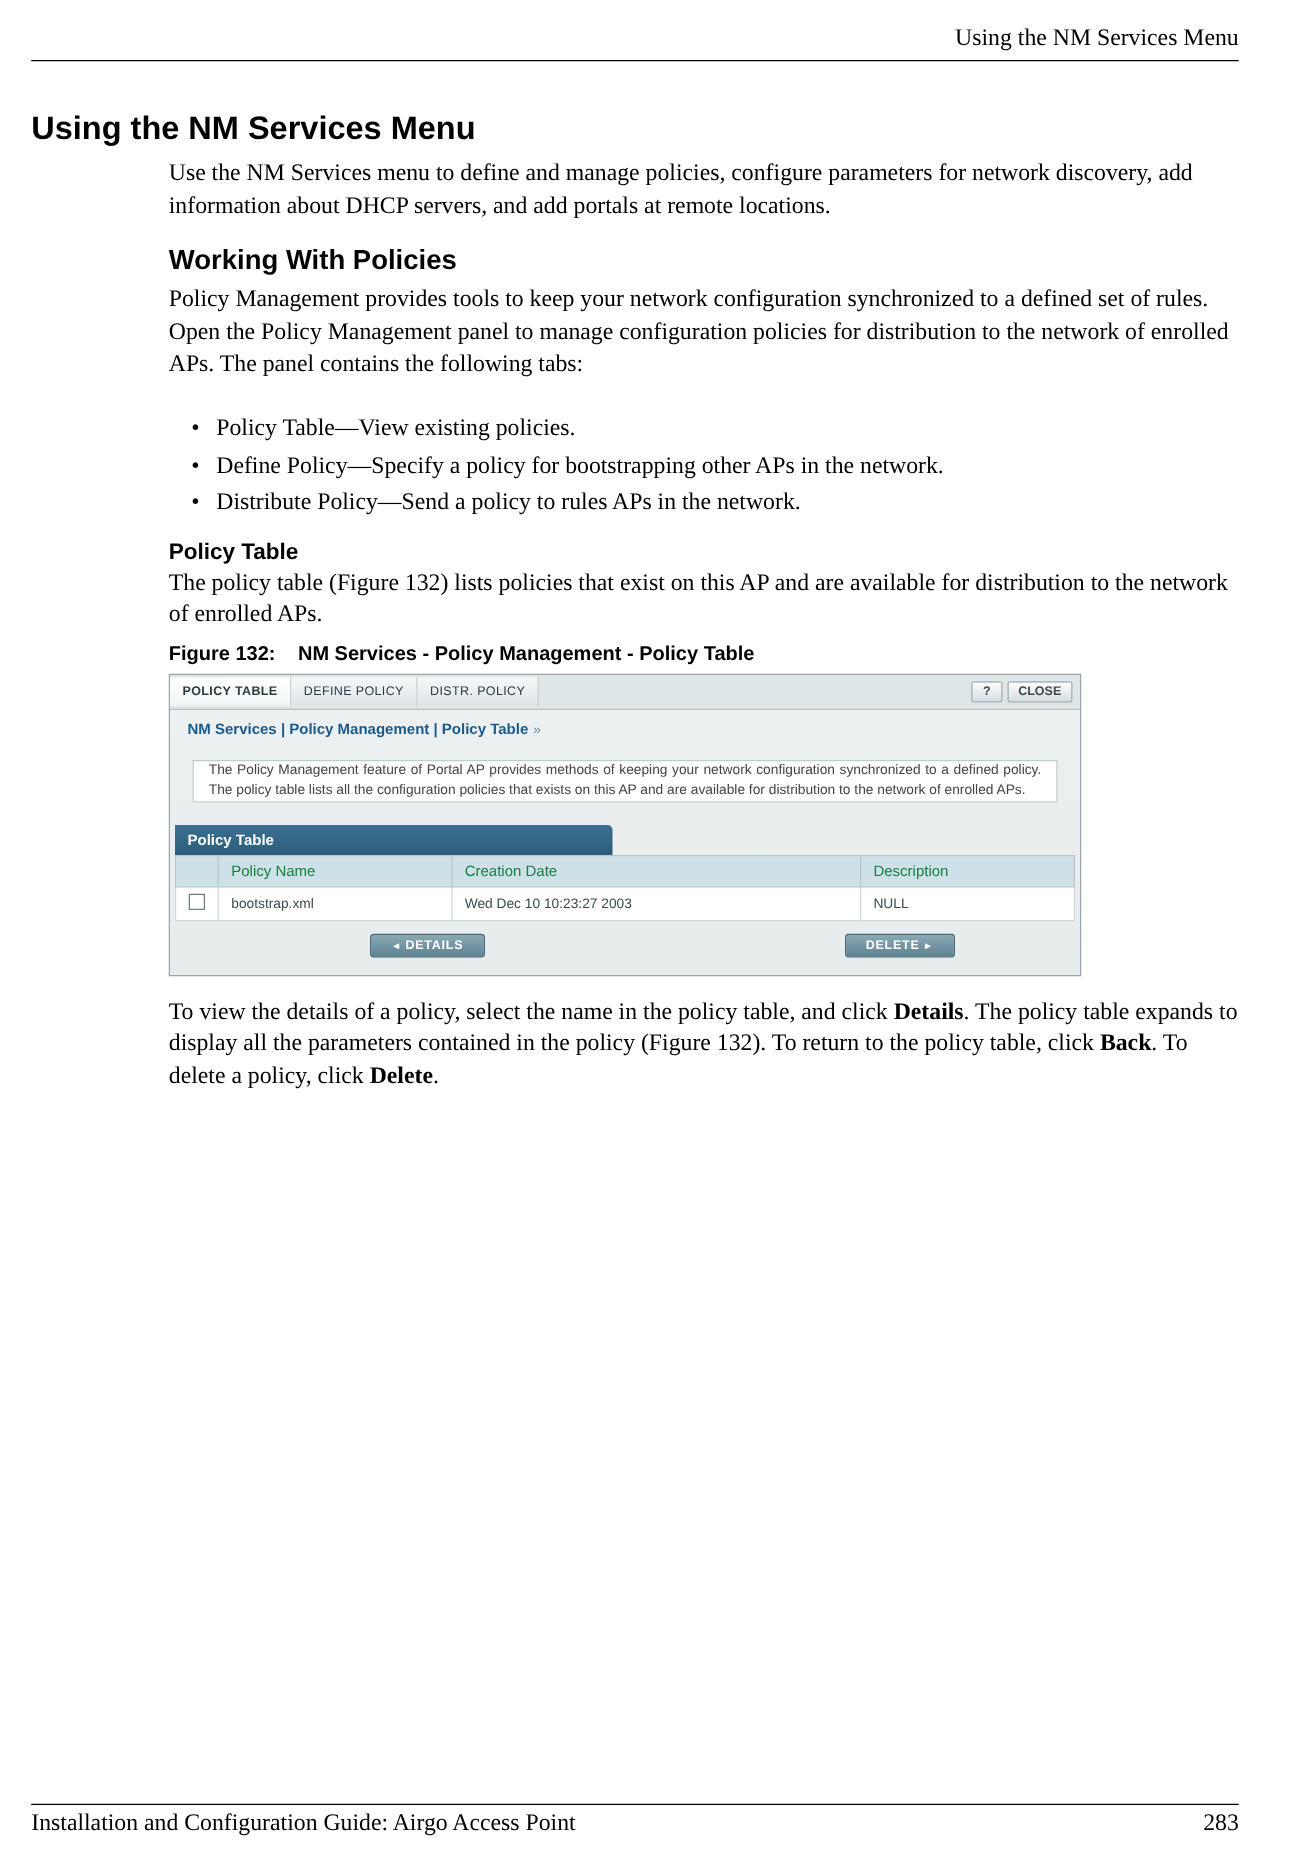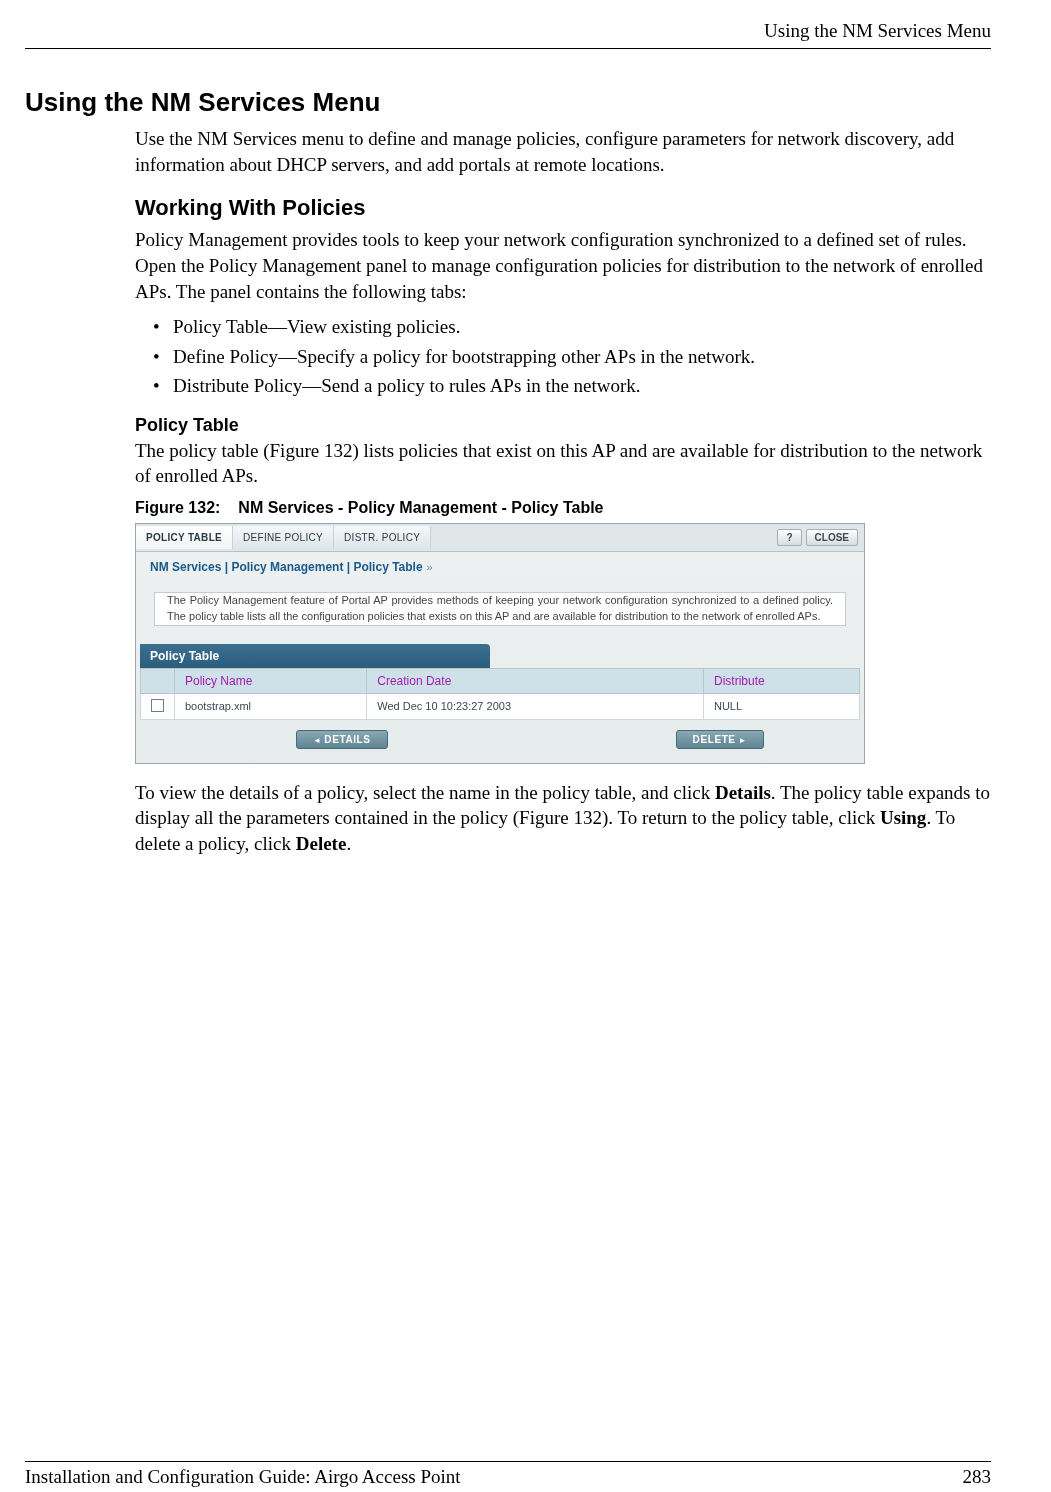--- a/index.html
+++ b/index.html
@@ -138,21 +138,21 @@
   }
   table.ptable {
     width: calc(100% - 8px);
     margin: 0 4px;
     border-collapse: collapse;
     background: #fff;
     font-size: 11px;
   }
   table.ptable th {
     background: #cfe1e8;
-    color: #a21caf;
+    color: #15803d;
     font-weight: normal;
     text-align: left;
     padding: 5px 10px;
     border: 1px solid #b8c6cc;
     font-size: 12px;
   }
   table.ptable td {
     padding: 5px 10px;
     border: 1px solid #cfd7da;
     color: #3a4a52;
@@ -179,39 +179,39 @@
     border-radius: 3px;
     cursor: pointer;
     font-family: Verdana, Tahoma, Arial, sans-serif;
   }
   .ui-btn .tri-r::after { content:" ►"; font-size:8px; }
   .ui-btn .tri-l::before { content:"◄ "; font-size:8px; }
 
   
   .footer {
     position: absolute;
-    left: 25px; right: 60px; bottom: 4px;
+    left: 25px; right: 60px; bottom: 22px;
   }
   .footer hr { border:none; border-top:1.5px solid #000; margin-bottom:4px;}
   .footer-row { display:flex; font-size:19px; }
   .footer-row .fr { margin-left:auto; }
 </style>
 </head>
 <body>
 
 <div class="header-right">Using the NM Services Menu</div>
 <hr class="top-rule">
 
 <h1 class="section-title">Using the NM Services Menu</h1>
 
 <div class="body-indent">
   <p class="para">Use the NM Services menu to define and manage policies, configure parameters for network discovery, add information about DHCP servers, and add portals at remote locations.</p>
 
   <h2 class="subhead">Working With Policies</h2>
-  <p class="para" style="margin-bottom:8px">Policy Management provides tools to keep your network configuration synchronized to a defined set of rules. Open the Policy Management panel to manage configuration policies for distribution to the network of enrolled APs. The panel contains the following tabs:</p>
+  <p class="para" style="margin-bottom:24px">Policy Management provides tools to keep your network configuration synchronized to a defined set of rules. Open the Policy Management panel to manage configuration policies for distribution to the network of enrolled APs. The panel contains the following tabs:</p>
 
   <ul class="bullets">
     <li>Policy Table—View existing policies.</li>
     <li>Define Policy—Specify a policy for bootstrapping other APs in the network.</li>
     <li>Distribute Policy—Send a policy to rules APs in the network.</li>
   </ul>
 
   <h3 class="runin">Policy Table</h3>
   <p class="para" style="margin-bottom:6px">The policy table (Figure 132) lists policies that exist on this AP and are available for distribution to the network of enrolled APs.</p>
 
@@ -233,41 +233,41 @@
     </div>
     <div class="infobox">The Policy Management feature of Portal AP provides methods of keeping your network configuration synchronized to a defined policy. The policy table lists all the configuration policies that exists on this AP and are available for distribution to the network of enrolled APs.</div>
 
     <div class="pthead">Policy Table</div>
     <table class="ptable">
       <tbody>
           <tr>
         <th class="cb"></th>
         <th>Policy Name</th>
         <th>Creation Date</th>
-        <th>Distribute</th>
+        <th>Description</th>
       </tr>
       <tr>
         <td class="cb"><span class="chk"></span></td>
         <td>bootstrap.xml</td>
         <td>Wed Dec 10 10:23:27 2003</td>
         <td>NULL</td>
       </tr>
     </tbody>
       </table>
     <div class="btnrow">
       <div style="width:120px"></div>
       <button class="ui-btn"><span class="tri-l"></span><span>DETAILS</span></button>
       <div class="mid"></div>
       <button class="ui-btn"><span>DELETE</span><span class="tri-r"></span></button>
       <div style="width:60px"></div>
     </div>
   </div>
 
   <p class="para">
-    <span>To view the details of a policy, select the name in the policy table, and click </span><b>Details</b><span>. The policy table expands to display all the parameters contained in the policy (Figure 132). To return to the policy table, click </span><b>Using</b><span>. To delete a policy, click </span><b>Delete</b><span>.</span>
+    <span>To view the details of a policy, select the name in the policy table, and click </span><b>Details</b><span>. The policy table expands to display all the parameters contained in the policy (Figure 132). To return to the policy table, click </span><b>Back</b><span>. To delete a policy, click </span><b>Delete</b><span>.</span>
   </p>
 </div>
 
 <div class="footer">
   <hr>
   <div class="footer-row">
     <span>Installation and Configuration Guide: Airgo Access Point</span>
     <span class="fr">283</span>
   </div>
 </div>

